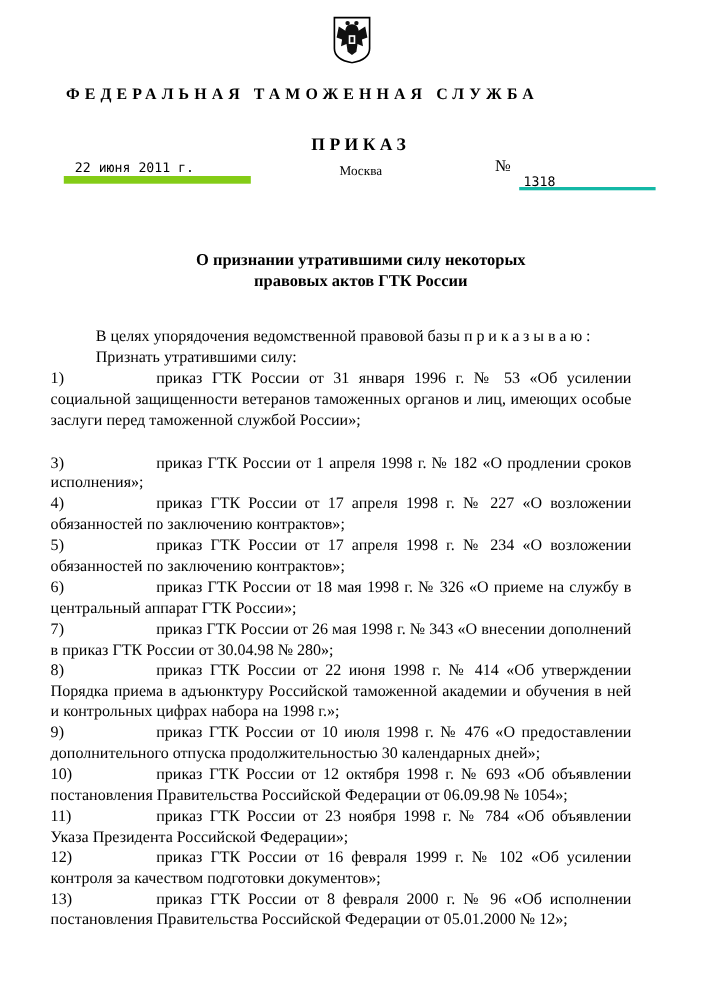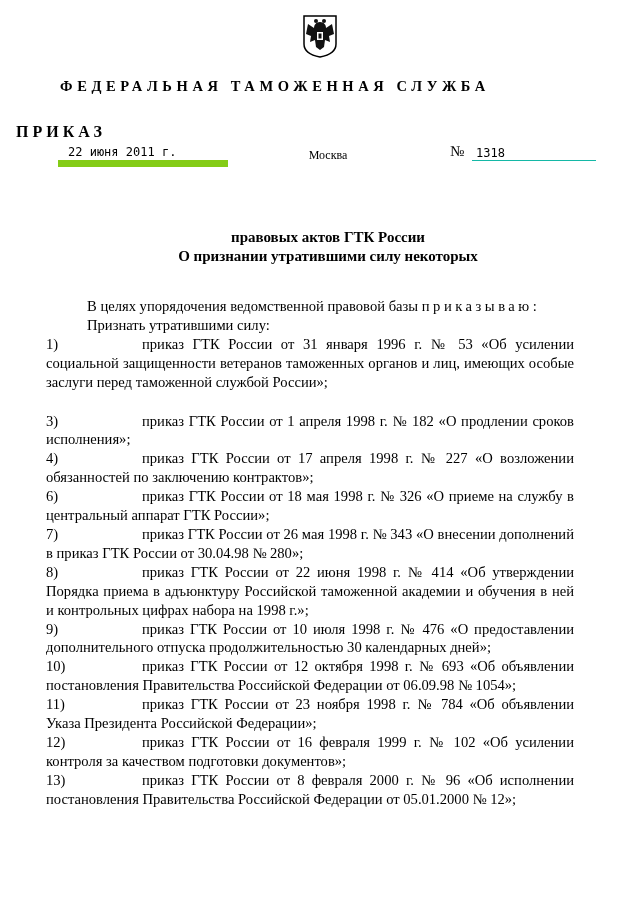--- a/index.html
+++ b/index.html
@@ -1,26 +1,26 @@
 <!DOCTYPE html>
 <html><head>
 <meta charset="utf-8">
 <style>
   html, body { margin:0; padding:0; background:#ffffff; }
   body { width:640px; height:900px; position:relative; overflow:hidden; color:#000;
          font-family:"Liberation Serif", serif; }
   .emblem { position:absolute; left:302px; top:14px; width:36px; height:44px; }
   .agency { position:absolute; left:0; width:532px; top:78px; text-align:center;
             font-weight:bold; font-size:14.5px; letter-spacing:4.6px; padding-left:18px; box-sizing:border-box; }
-  .order-title { position:absolute; left:0; width:640px; top:123px; 
+  .order-title { position:absolute; left:0; width:640px; top:123px; text-align:center;
             font-weight:bold; font-size:16px; letter-spacing:4px; padding-left:16px; box-sizing:border-box; }
   .date { position:absolute; left:58px; top:145px; width:160px; border-bottom:7px solid #84cc16;
           font-family:"DejaVu Sans Mono", monospace; font-size:12px; padding-left:10px; height:15px; line-height:15px; }
   .num-sign { position:absolute; left:450px; top:143px; font-size:15px; }
-  .num { position:absolute; left:472px; top:146px; width:124px; border-bottom:1px solid #14b8a6;
+  .num { position:absolute; left:472px; top:158px; width:124px; border-bottom:3px solid #14b8a6;
          font-family:"DejaVu Sans Mono", monospace; font-size:12px; padding-left:4px; height:15px; line-height:15px; box-sizing:border-box; }
   .city { position:absolute; left:0; width:640px; top:148px; text-align:center; font-size:12px; padding-left:16px; box-sizing:border-box; }
   .subject { position:absolute; left:0; width:640px; top:228px; text-align:center;
              font-weight:bold; font-size:15px; line-height:19px; padding-left:16px; box-sizing:border-box; }
   .body { position:absolute; left:87px; top:297px; width:487px; font-size:14.6px; line-height:18.9px; }
   .body p { margin:0; }
   .item { text-align:justify; text-align-last:left; }
   .item .n { display:inline-block; width:56px; text-align:right; padding-right:14px; box-sizing:border-box; }
   .spaced { letter-spacing:3.5px; }
 </style>
@@ -37,31 +37,32 @@
 </svg>
 
 <div class="agency">ФЕДЕРАЛЬНАЯ ТАМОЖЕННАЯ СЛУЖБА</div>
 <div class="order-title">ПРИКАЗ</div>
 <div class="date">22 июня 2011 г.</div>
 <div class="num-sign">№</div>
 <div class="num">1318</div>
 <div class="city">Москва</div>
 
 <div class="subject">
+  <div>О признании утратившими силу некоторых</div>
   <div>правовых актов ГТК России</div>
-  <div>О признании утратившими силу некоторых</div>
 </div>
 
 <div class="body">
   <p><span>В целях упорядочения ведомственной правовой базы</span> <span class="spaced">приказываю:</span></p>
   <p>Признать утратившими силу:</p>
   <div id="items">
       <p class="item" style="margin-left: -41px;"><span class="n" style="width: 96px;">1)</span><span>приказ ГТК России от 31 января 1996 г. № 53 «Об усилении социальной защищенности ветеранов таможенных органов и лиц, имеющих особые заслуги перед таможенной службой России»;</span></p>
       <p class="item" style="margin-left: -41px; margin-top: 20px;"><span class="n" style="width: 96px;">3)</span><span>приказ ГТК России от 1 апреля 1998 г. № 182 «О продлении сроков исполнения»;</span></p>
       <p class="item" style="margin-left: -41px;"><span class="n" style="width: 96px;">4)</span><span>приказ ГТК России от 17 апреля 1998 г. № 227 «О возложении обязанностей по заключению контрактов»;</span></p>
+      <p class="item" style="margin-left: -41px;"><span class="n" style="width: 96px;">5)</span><span>приказ ГТК России от 17 апреля 1998 г. № 234 «О возложении обязанностей по заключению контрактов»;</span></p>
       <p class="item" style="margin-left: -41px;"><span class="n" style="width: 96px;">6)</span><span>приказ ГТК России от 18 мая 1998 г. № 326 «О приеме на службу в центральный аппарат ГТК России»;</span></p>
       <p class="item" style="margin-left: -41px;"><span class="n" style="width: 96px;">7)</span><span>приказ ГТК России от 26 мая 1998 г. № 343 «О внесении дополнений в приказ ГТК России от 30.04.98 № 280»;</span></p>
       <p class="item" style="margin-left: -41px;"><span class="n" style="width: 96px;">8)</span><span>приказ ГТК России от 22 июня 1998 г. № 414 «Об утверждении Порядка приема в адъюнктуру Российской таможенной академии и обучения в ней и контрольных цифрах набора на 1998 г.»;</span></p>
       <p class="item" style="margin-left: -41px;"><span class="n" style="width: 96px;">9)</span><span>приказ ГТК России от 10 июля 1998 г. № 476 «О предоставлении дополнительного отпуска продолжительностью 30 календарных дней»;</span></p>
       <p class="item" style="margin-left: -41px;"><span class="n" style="width: 96px;">10)</span><span>приказ ГТК России от 12 октября 1998 г. № 693 «Об объявлении постановления Правительства Российской Федерации от 06.09.98 № 1054»;</span></p>
       <p class="item" style="margin-left: -41px;"><span class="n" style="width: 96px;">11)</span><span>приказ ГТК России от 23 ноября 1998 г. № 784 «Об объявлении Указа Президента Российской Федерации»;</span></p>
       <p class="item" style="margin-left: -41px;"><span class="n" style="width: 96px;">12)</span><span>приказ ГТК России от 16 февраля 1999 г. № 102 «Об усилении контроля за качеством подготовки документов»;</span></p>
       <p class="item" style="margin-left: -41px;"><span class="n" style="width: 96px;">13)</span><span>приказ ГТК России от 8 февраля 2000 г. № 96 «Об исполнении постановления Правительства Российской Федерации от 05.01.2000 № 12»;</span></p>
     </div>
 </div>

